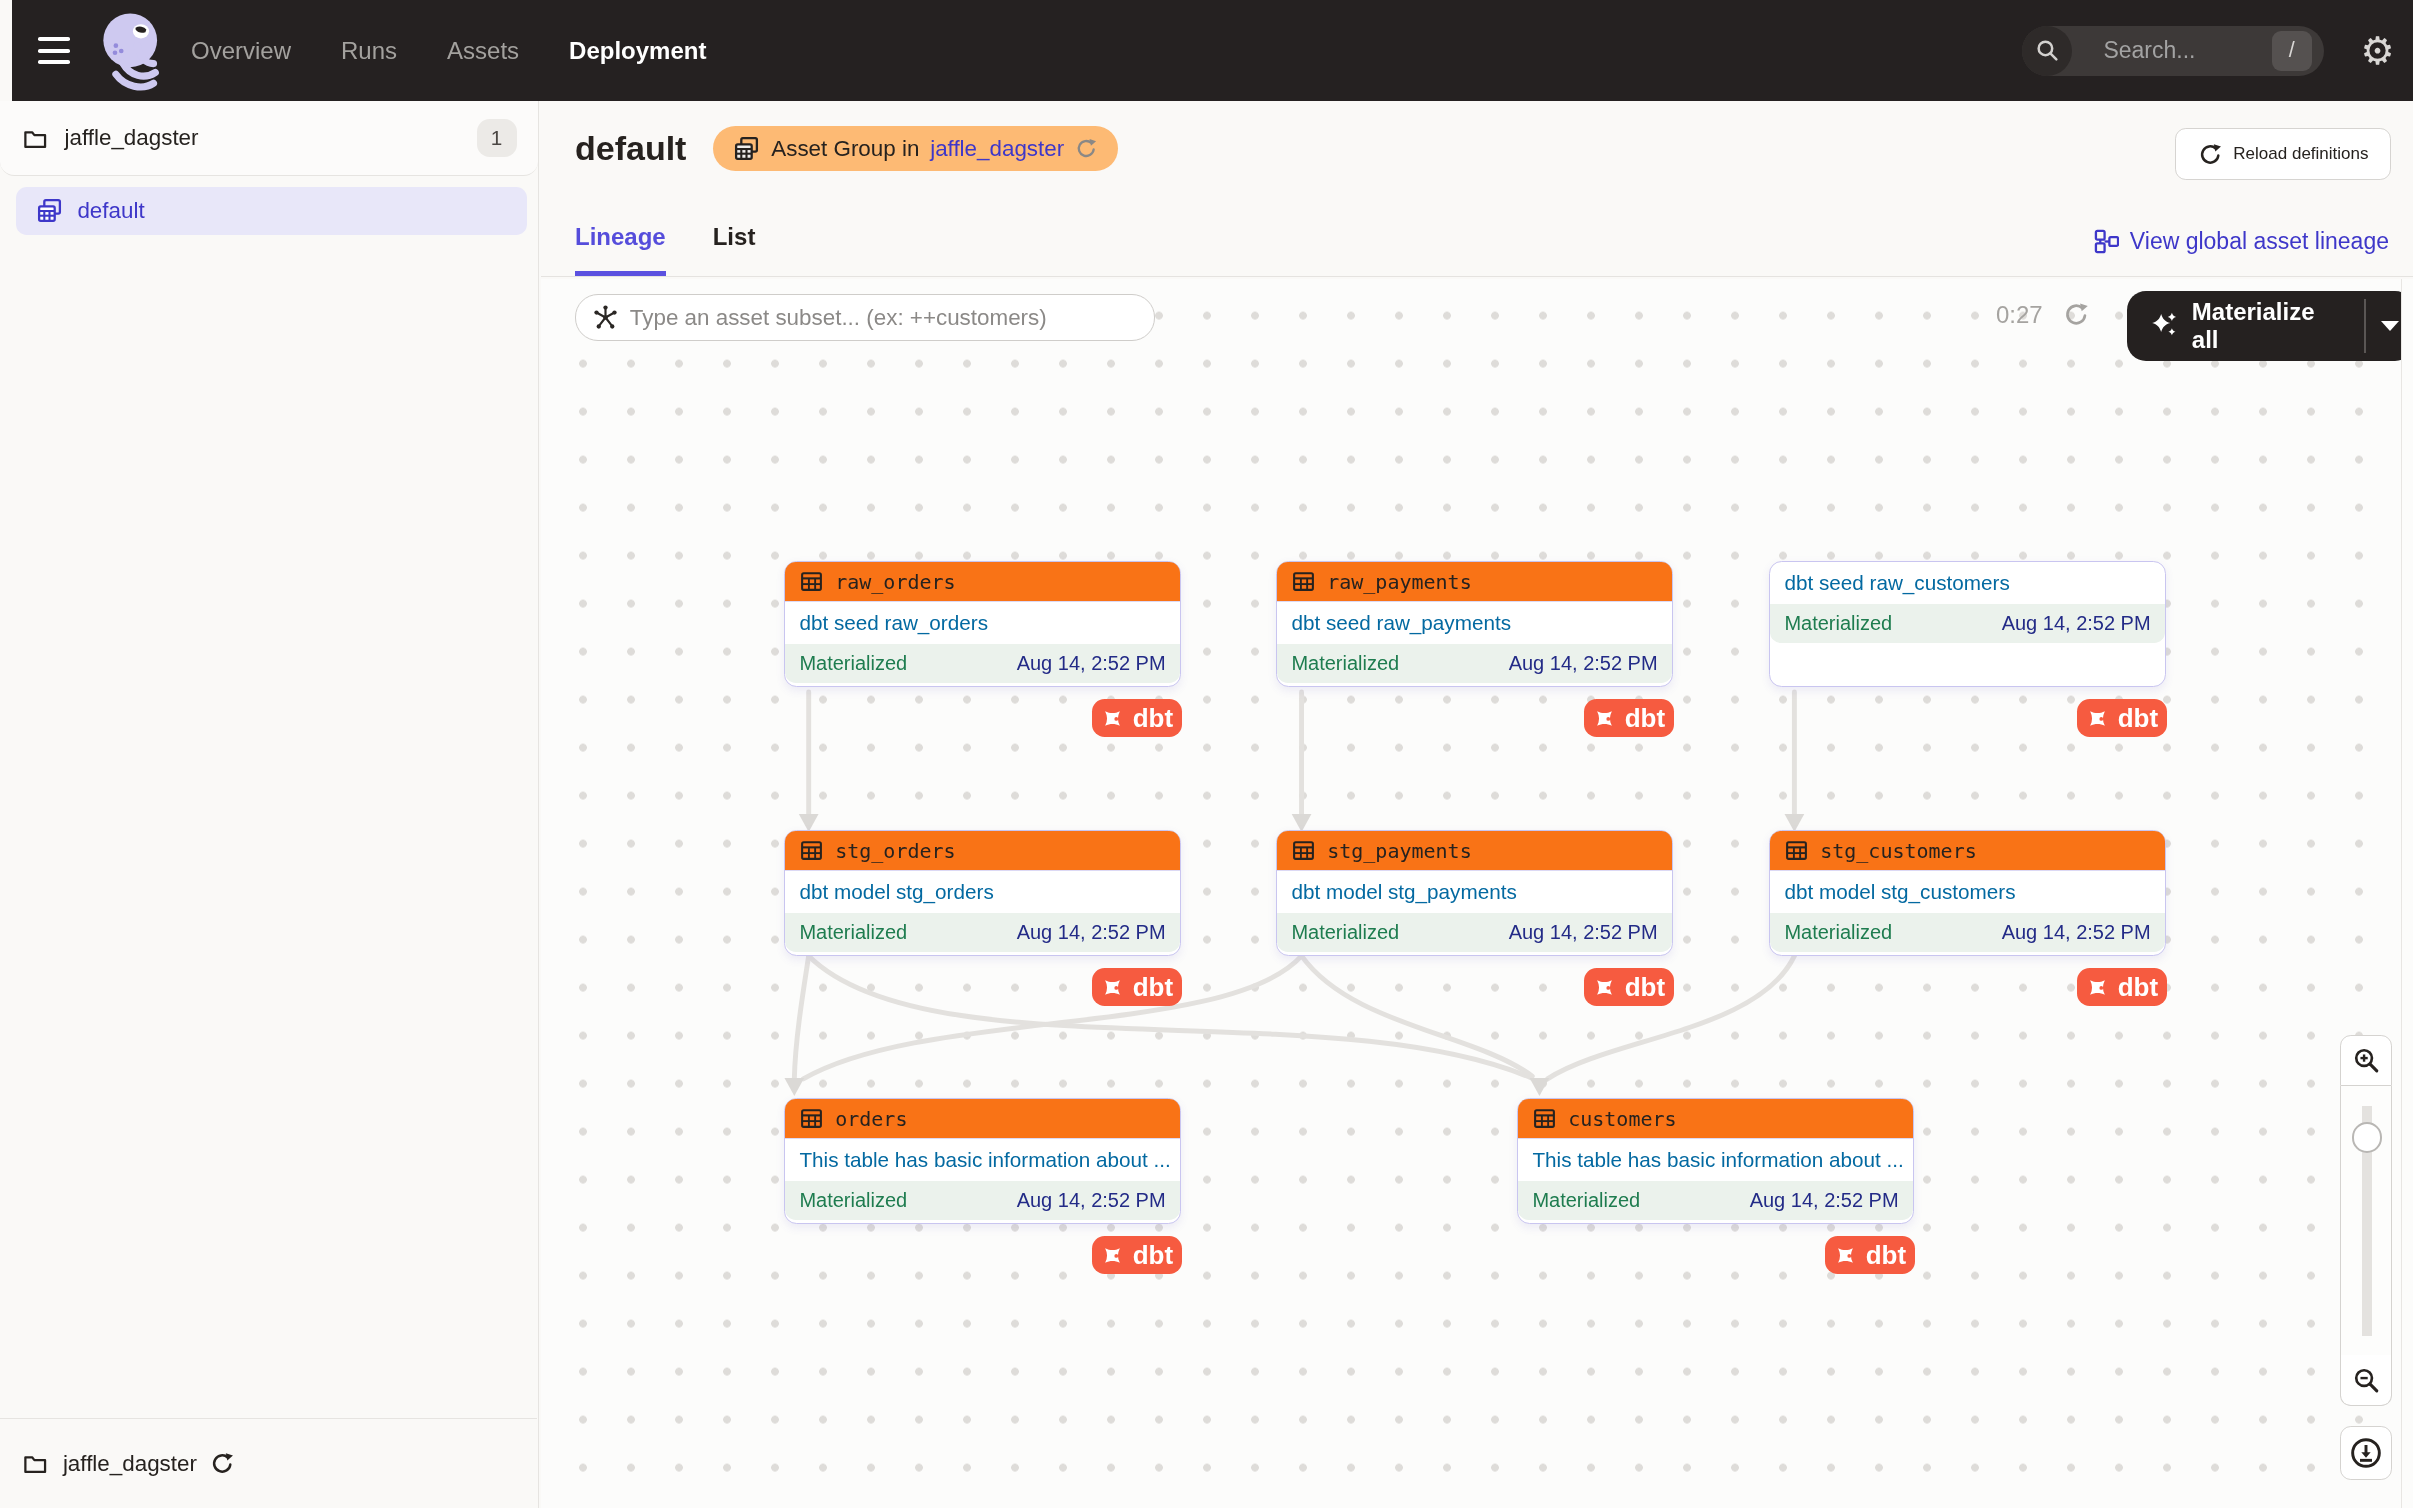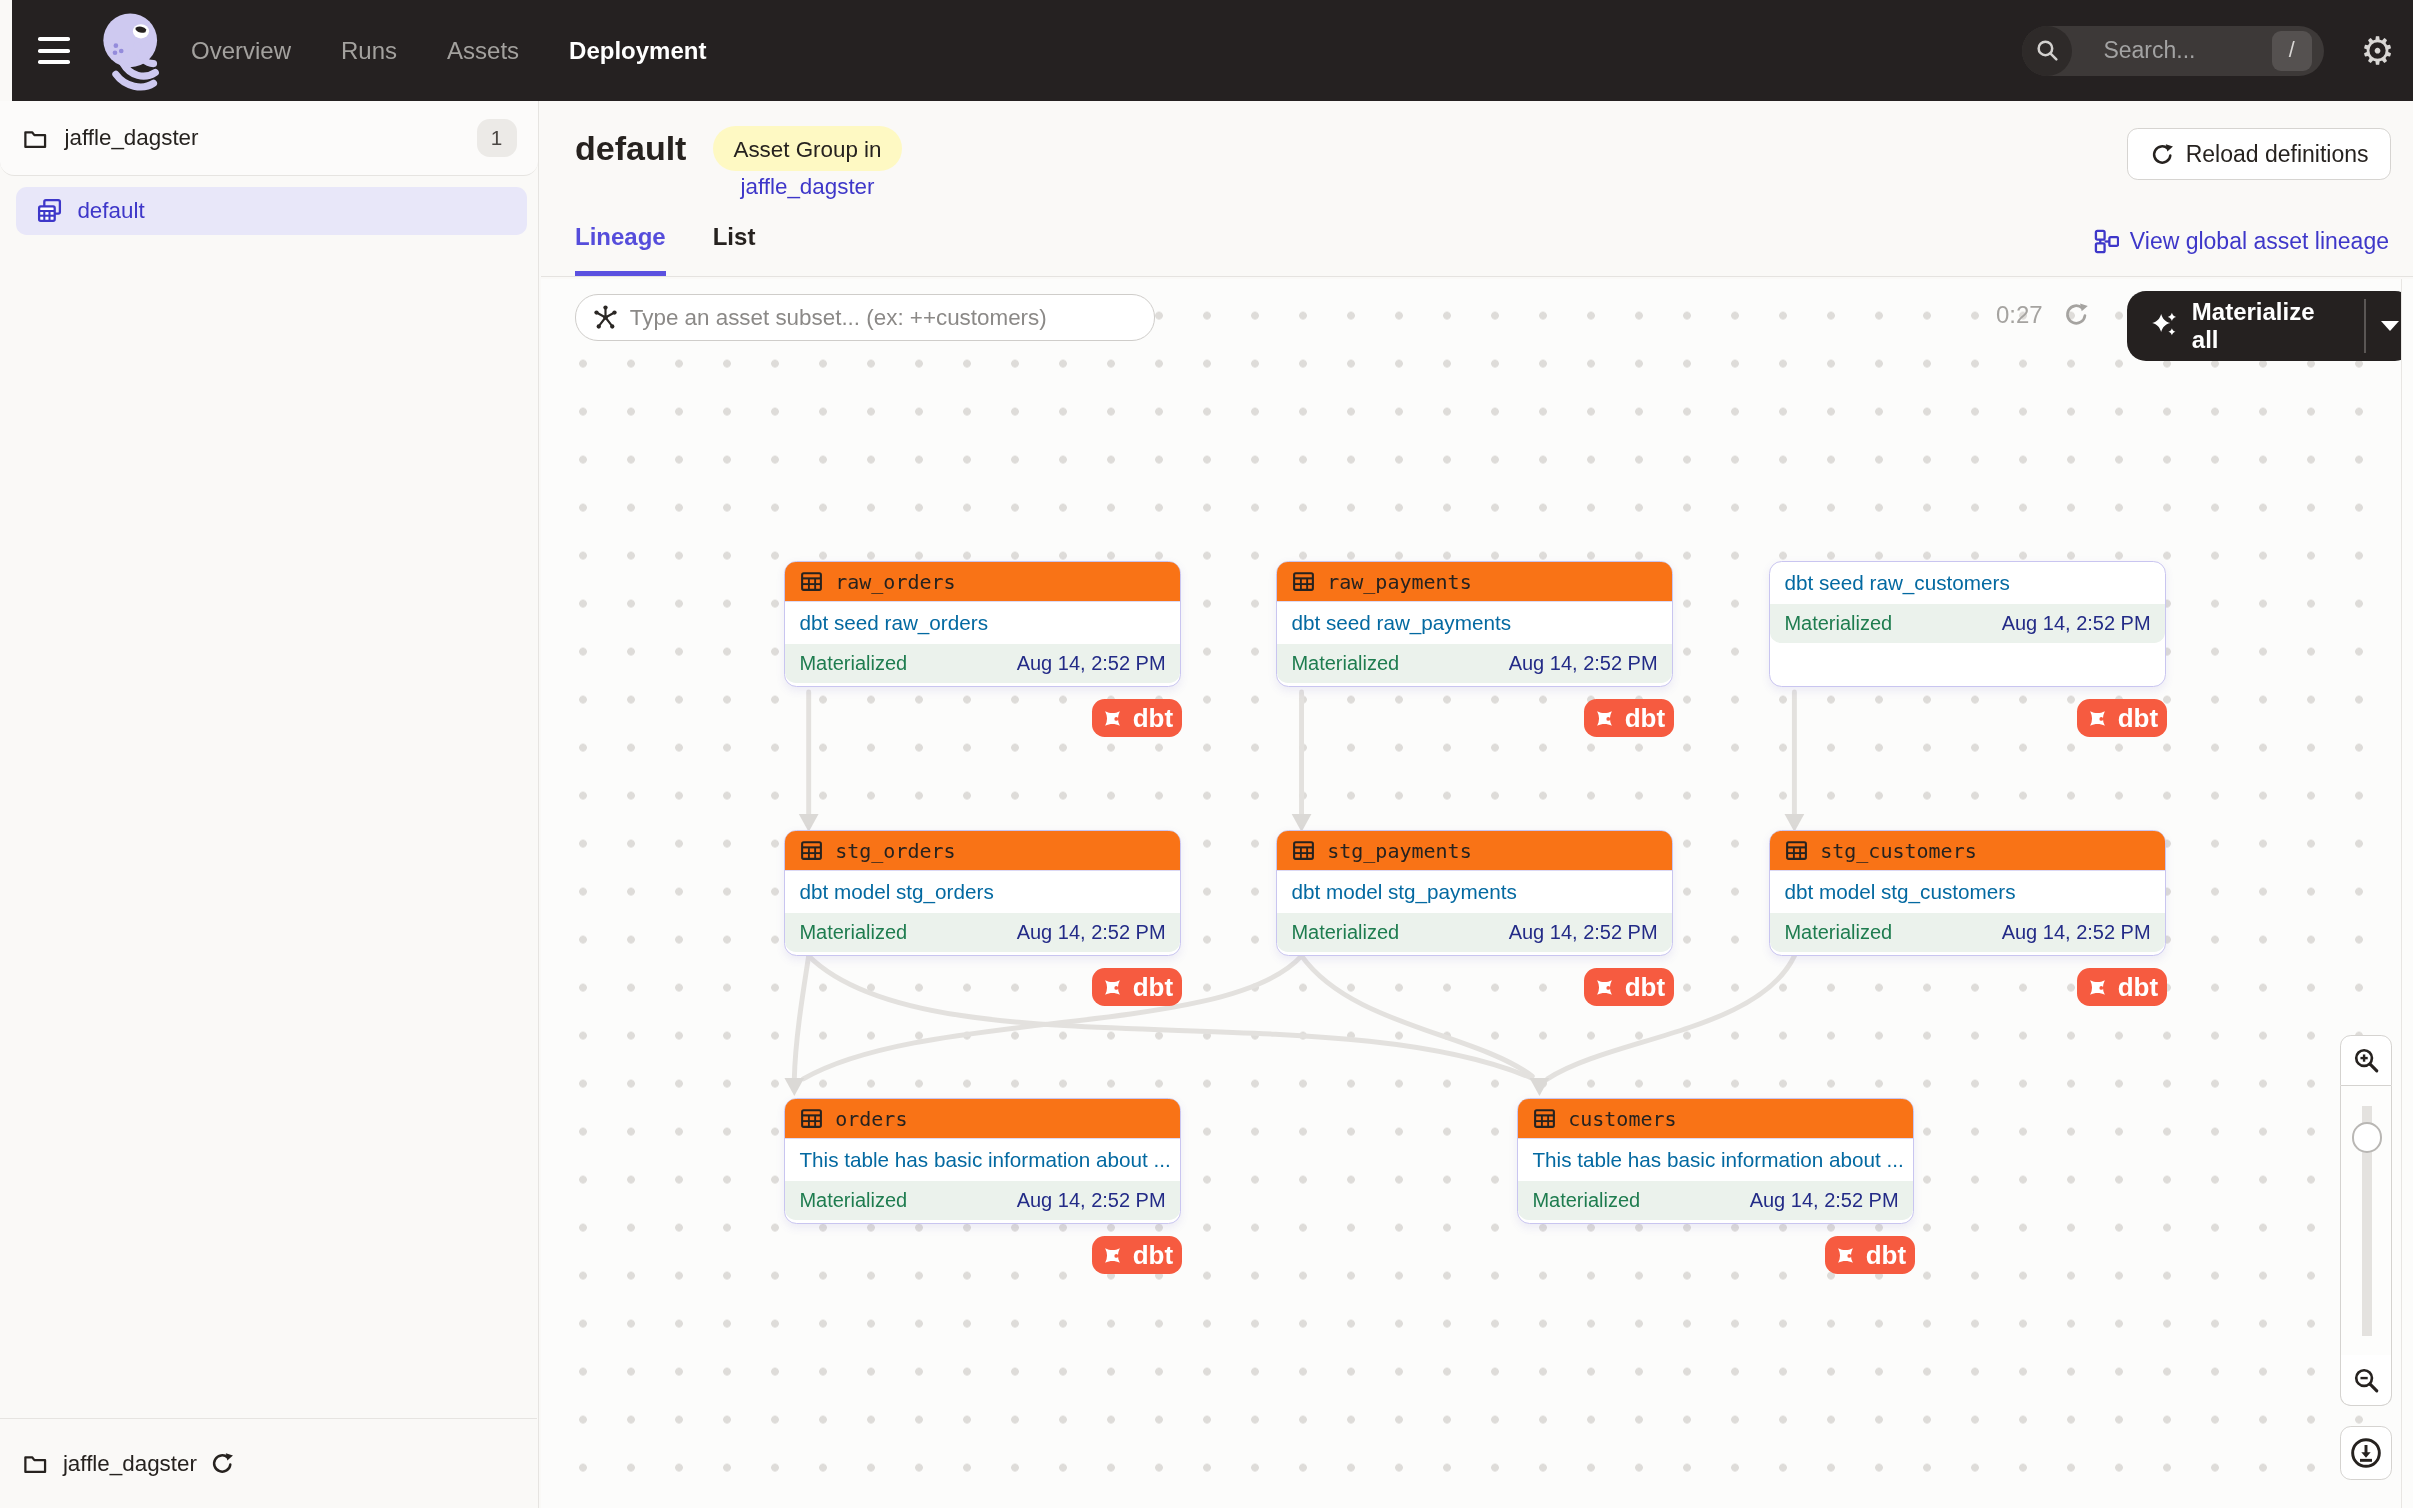--- a/index.html
+++ b/index.html
@@ -42,26 +42,26 @@
   .side-footer { position:absolute; left:0; bottom:0; width:537px; height:90px;
                  border-top:1.8px solid #E6E4E1; display:flex; align-items:center; padding:0 21.5px; }
   .side-footer .label { font-size:22.4px; margin-left:14.4px; }
   .side-footer .refresh { margin-left:12.6px; }
 
   
   .main-header { position:absolute; left:541px; top:101px; width:1873px; height:176px;
                  background:#FAF9F7; border-bottom:1.8px solid #E5E3E0; }
   .title-row { position:absolute; left:34px; top:25px; display:flex; align-items:center; gap:27px; }
   .page-title { font-size:34px; font-weight:bold; color:#26221F; }
-  .group-pill { height:45px; background:#fef9c3; border-radius:22.4px; display:flex;
-                align-items:center; padding:0 20px; gap:10.8px; font-size:22.4px; cursor:pointer;flex-direction:column; }
+  .group-pill { height:45px; background:#fdba74; border-radius:22.4px; display:flex;
+                align-items:center; padding:0 20px; gap:10.8px; font-size:22.4px; cursor:pointer; }
   .group-pill .link { color:#3E37C9; }
   .reload-btn { position:absolute; right:23px; top:27px; height:52px; background:#FFFFFF;
                 border:1.8px solid #D6D4D1; border-radius:10.8px; display:flex; align-items:center;
-                gap:10.8px; padding:0 21.5px; font-size:23px; cursor:pointer; }
+                gap:10.8px; padding:0 21.5px; font-size:17px; cursor:pointer; }
   .tabs { position:absolute; left:34px; bottom:0; display:flex; gap:47px; }
   .tab { font-size:24px; padding-bottom:20px; cursor:pointer; color:#26221F; font-weight:600; }
   .tab.active { color:#554DDB; border-bottom:5.4px solid #5B51E0; }
   .global-link { position:absolute; right:25px; bottom:21.5px; display:flex; align-items:center;
                  gap:10.8px; font-size:23px; color:#3E37C9; cursor:pointer; }
 
   
   .canvas { position:absolute; left:541px; top:279px; width:1873px; height:1229px;
             background-color:#FCFCFB;
             background-image:radial-gradient(circle, #DEDCD9 3.6px, transparent 4.1px);

